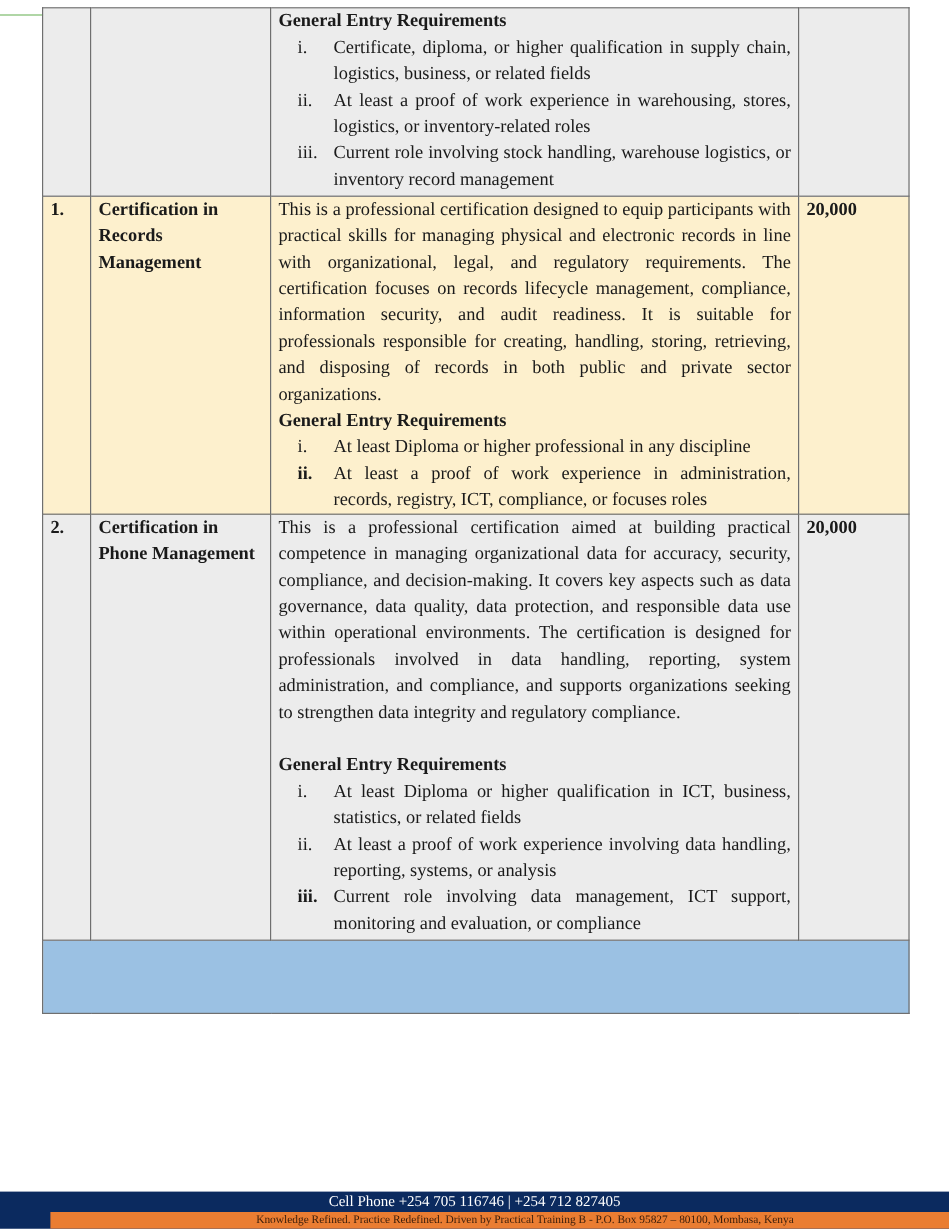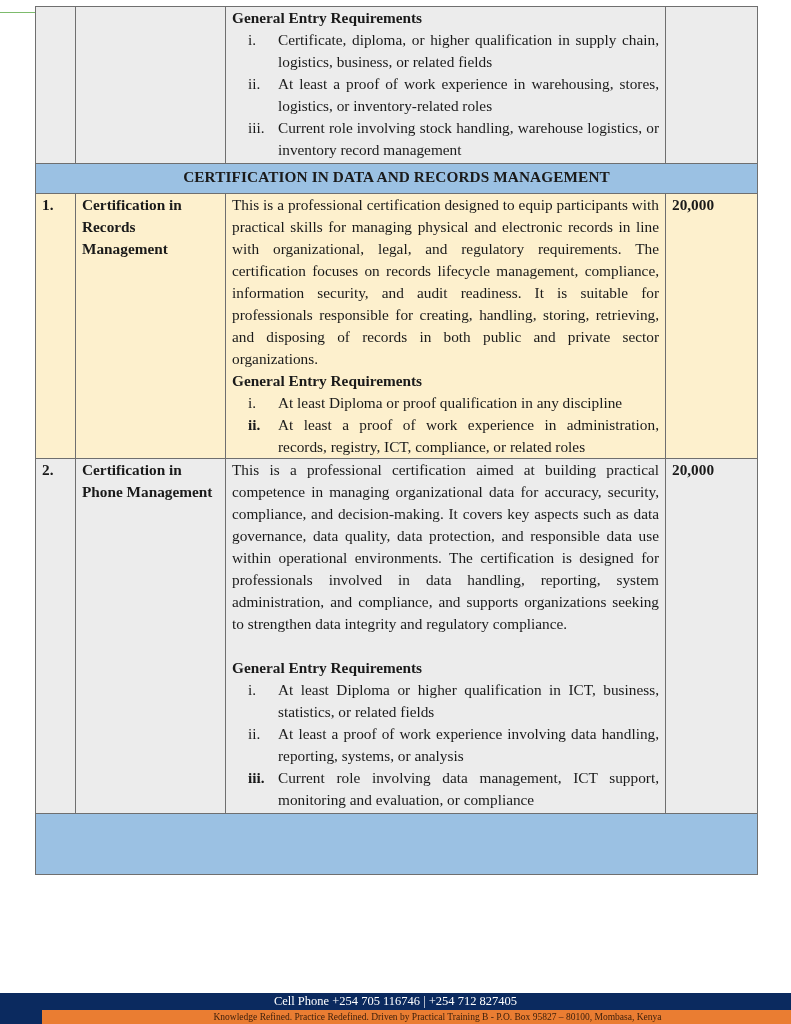--- a/index.html
+++ b/index.html
@@ -55,38 +55,35 @@
             </li>
         <li>
               <span class="mk"><span>iii.</span></span>
               <span class="tx">Current role involving stock handling, warehouse logistics, or inventory record management</span>
             </li>
       </ol>
     </td>
     <td></td>
   </tr>
 
-  <tr class="section">
-    <td colspan="4">CERTIFICATION IN DATA AND RECORDS MANAGEMENT</td>
-  </tr>
 
   <tr class="yellow">
     <td class="num">1.</td>
     <td class="title">Certification in Records Management</td>
     <td style="">
       <div class="desc">This is a professional certification designed to equip participants with practical skills for managing physical and electronic records in line with organizational, legal, and regulatory requirements. The certification focuses on records lifecycle management, compliance, information security, and audit readiness. It is suitable for professionals responsible for creating, handling, storing, retrieving, and disposing of records in both public and private sector organizations.</div>
       <div class="req-h">General Entry Requirements</div>
       <ol class="req">
         <li>
               <span class="mk"><span>i.</span></span>
-              <span class="tx">At least Diploma or proof qualification in any discipline</span>
+              <span class="tx">At least Diploma or higher professional in any discipline</span>
             </li>
         <li>
               <span class="mk"><span class="bold">ii.</span></span>
-              <span class="tx">At least a proof of work experience in administration, records, registry, ICT, compliance, or related roles</span>
+              <span class="tx">At least a proof of work experience in administration, records, registry, ICT, compliance, or focuses roles</span>
             </li>
       </ol>
     </td>
     <td class="fee">20,000</td>
   </tr>
 
   <tr class="grey">
     <td class="num">2.</td>
     <td class="title">Certification in Phone Management</td>
     <td style="padding-bottom:2px;">

